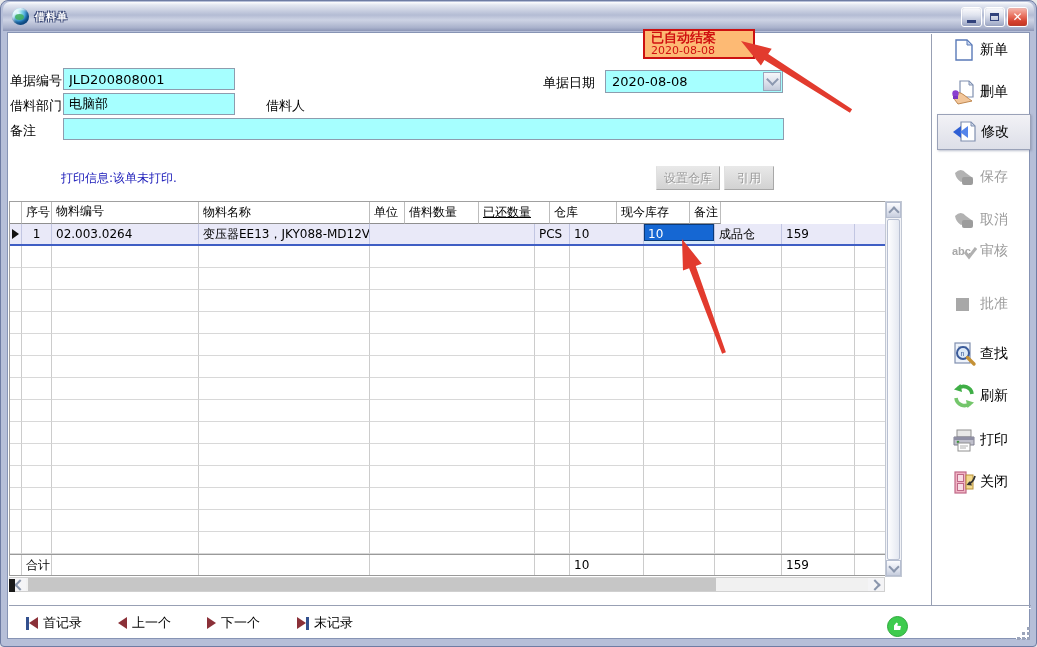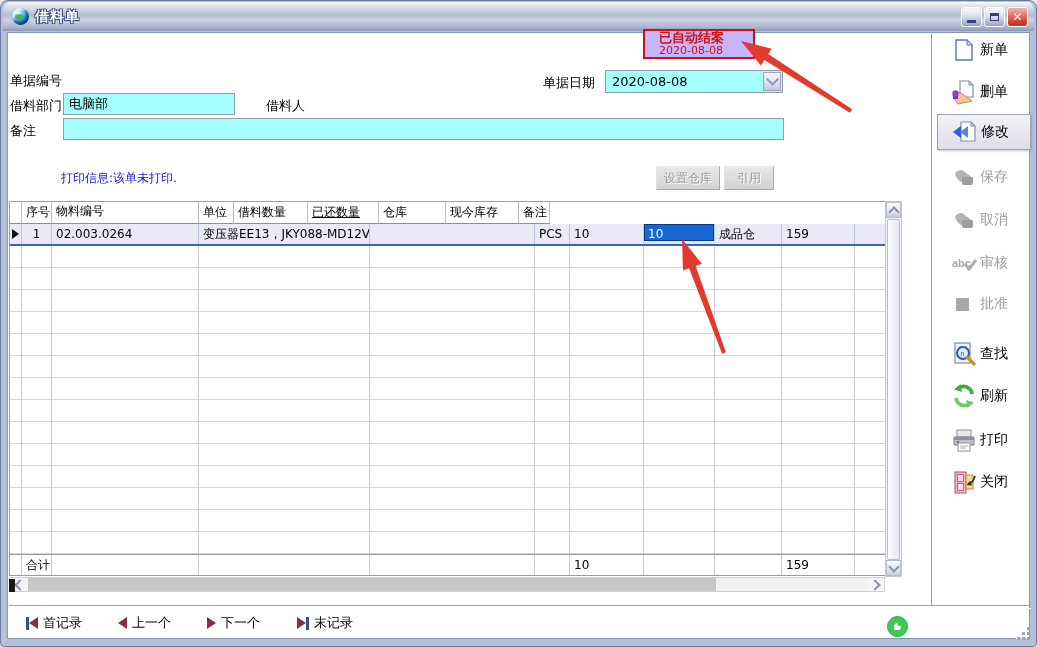--- a/index.html
+++ b/index.html
@@ -5,42 +5,42 @@
   html,body{margin:0;padding:0;background:#e8e8e8;}
   .stage{position:relative;width:1037px;height:647px;font-family:"DejaVu Sans","Liberation Sans",sans-serif;overflow:hidden;}
   .window{position:absolute;inset:0;background:#b6bfd8;border:1px solid #6e7ca3;border-radius:8px 8px 4px 4px;box-sizing:border-box;}
   .titlebar{position:absolute;left:2px;top:1px;right:2px;height:29px;border-radius:7px 7px 0 0;
     background:linear-gradient(180deg,#fdfdfe 0%,#e3e7f1 10%,#b4bcd4 45%,#cdd3e4 62%,#aab2cc 88%,#8c96b6 100%);
     display:flex;align-items:center;}
   .globe{width:17px;height:17px;border-radius:50%;margin-left:9px;
     background:radial-gradient(circle at 35% 30%,#eaffff 0%,#7fd4e8 25%,#2f8fd4 55%,#1a5fa8 80%,#134a86 100%);
     box-shadow:inset -2px -3px 3px rgba(0,40,80,.55), inset 2px 2px 2px rgba(255,255,255,.8);position:relative;}
   .globe::after{content:"";position:absolute;left:3px;top:6px;width:9px;height:6px;border-radius:50%;background:#3fae5a;opacity:.85;}
-  .title-text{margin-left:6px;font-size:14px;font-weight:bold;color:#fff;letter-spacing:1px;
+  .title-text{margin-left:6px;font-size:10px;font-weight:bold;color:#fff;letter-spacing:1px;
     text-shadow:1px 1px 0 #3c4a78,-1px 1px 0 #3c4a78,1px -1px 0 #3c4a78,-1px -1px 0 #3c4a78;}
   .win-btns{position:absolute;right:6px;top:5px;display:flex;gap:2px;}
   .win-btn{width:21px;height:20px;border-radius:3px;border:1px solid #fff;box-sizing:border-box;
     background:linear-gradient(180deg,#fbfbfd 0%,#dfe3ee 40%,#b7bfd6 75%,#9aa4c2 100%);
     display:flex;align-items:center;justify-content:center;box-shadow:inset 0 0 1px #8a96b4;}
   .win-btn.close{background:linear-gradient(180deg,#f6b8ae 0%,#e8705e 45%,#d4412e 75%,#c23520 100%);color:#fff;font-weight:bold;font-size:12px;}
   .glyph-min{width:9px;height:3px;background:#31427c;margin-top:9px;}
   .glyph-max{width:9px;height:8px;border:1px solid #31427c;border-top:3px solid #31427c;box-sizing:border-box;}
   .client{position:absolute;left:6px;top:31px;right:6px;bottom:7px;background:#fff;border:1px solid #8794b4;box-sizing:border-box;}
 
   .lbl{position:absolute;font-size:13px;color:#000;white-space:nowrap;}
   .field{position:absolute;background:#a6ffff;border:1px solid #8e9cae;box-sizing:border-box;font-size:13px;
     font-family:"DejaVu Sans","Liberation Sans",sans-serif;padding:0 5px;height:22px;color:#000;outline:none;}
   .combo{position:absolute;background:#a6ffff;border:1px solid #8e9cae;box-sizing:border-box;height:23px;}
   .combo .val{position:absolute;left:6px;top:3px;font-size:13px;}
   .combo-btn{position:absolute;right:1px;top:1px;width:18px;height:19px;border:1px solid #9aa6bc;box-sizing:border-box;
     background:linear-gradient(180deg,#f6f7fa 0%,#dde1ec 55%,#c3cada 100%);display:flex;align-items:center;justify-content:center;}
   .chev{width:7px;height:7px;border-right:2px solid #8c98b0;border-bottom:2px solid #8c98b0;transform:rotate(45deg);margin-top:-4px;}
 
-  .stamp{position:absolute;left:642px;top:28px;width:112px;height:30px;border:2px solid #cc1111;background:#c4b5fd;
-    box-sizing:border-box;text-align:left;padding:0 14px;overflow:hidden;}
+  .stamp{position:absolute;left:642px;top:28px;width:112px;height:30px;border:2px solid #cc1111;background:#fdba74;
+    box-sizing:border-box;text-align:left;padding:0 6px;overflow:hidden;}
   .stamp .l1{font-size:13px;font-weight:bold;color:#d01010;line-height:14px;}
   .stamp .l2{font-size:11px;color:#d01010;line-height:12px;letter-spacing:0px;}
 
   .printinfo{position:absolute;left:60px;top:169px;font-size:12px;color:#2020bb;}
   .tbtn{position:absolute;height:24px;background:linear-gradient(180deg,#e8e8e8,#d2d2d2);border:1px solid #a8a8a8;
     border-top-color:#e8e8e8;border-left-color:#e0e0e0;box-sizing:border-box;font-size:12px;color:#9a9a9a;
     display:flex;align-items:center;justify-content:center;text-shadow:1px 1px 0 #fff;}
 
   .grid{position:absolute;left:8px;top:200px;width:876px;border:1px solid #a0a0a0;border-bottom:none;box-sizing:content-box;background:#fff;}
   .g-row{display:flex;height:22px;box-sizing:border-box;}
@@ -109,20 +109,21 @@
   </div>
 
   <div class="client"></div>
 
   <div class="stamp">
     <div class="l1">已自动结案</div>
     <div class="l2">2020-08-08 14:43</div>
   </div>
 
   <div class="lbl" style="left:9px;top:71px;">单据编号</div>
+  <input class="field" style="left: 62px; top: 67px; width: 172px;" readonly="" value="JLD200808001">
   <div class="lbl" style="left:542px;top:73px;">单据日期</div>
   <div class="combo" style="left:604px;top:69px;width:178px;">
     <div class="val">2020-08-08</div>
     <div class="combo-btn">
           <div class="chev"></div>
         </div>
   </div>
   <div class="lbl" style="left:9px;top:96px;">借料部门</div>
   <input class="field" style="left: 62px; top: 92px; width: 172px;" readonly="" value="电脑部">
   <div class="lbl" style="left:265px;top:96px;">借料人</div>
@@ -131,20 +132,21 @@
 
   <div class="printinfo">打印信息:该单未打印.</div>
   <button class="tbtn" style="left:655px;top:165px;width:64px;">设置仓库</button>
   <button class="tbtn" style="left:723px;top:165px;width:50px;">引用</button>
 
   <div class="grid" id="grid">
         <div class="g-row g-head">
           <div class="g-cell " style="width: 12px; flex: 0 0 12px;"></div>
           <div class="g-cell " style="width: 30px; flex: 0 0 30px;">序号</div>
           <div class="g-cell " style="width: 147px; flex: 0 0 147px; font-family: Liberation Mono, monospace;">物料编号</div>
+          <div class="g-cell " style="width: 171px; flex: 0 0 171px;">物料名称</div>
           <div class="g-cell " style="width: 35px; flex: 0 0 35px;">单位</div>
           <div class="g-cell " style="width: 74px; flex: 0 0 74px;">借料数量</div>
           <div class="g-cell u" style="width: 71px; flex: 0 0 71px;">已还数量</div>
           <div class="g-cell " style="width: 67px; flex: 0 0 67px;">仓库</div>
           <div class="g-cell " style="width: 73px; flex: 0 0 73px;">现今库存</div>
           <div class="g-cell " style="width: 31px; flex: 0 0 31px;">备注</div>
         </div>
         <div class="g-row g-data">
           <div class="g-cell " style="width: 12px; flex: 0 0 12px; padding-left: 0px;"><span class="row-tri"></span></div>
           <div class="g-cell c-seq" style="width: 30px; flex: 0 0 30px;">1</div>
@@ -446,21 +448,21 @@
             </svg></span>
           <span>保存</span>
         </div>
         <div class="side-item disabled" style="top: 201px;">
           <span class="ic"><svg viewBox="0 0 26 26">
               <path d="M4,9 q6,-6 11,0 q4,3 7,5 l-12,4 q-5,-3 -6,-9 z" fill="#b2b2b2"></path>
               <rect x="11" y="13" width="11" height="8" rx="2" fill="#9c9c9c"></rect>
             </svg></span>
           <span>取消</span>
         </div>
-        <div class="side-item disabled" style="top: 244px;">
+        <div class="side-item disabled" style="top: 232px;">
           <span class="ic"><svg viewBox="0 0 26 26">
               <text x="1" y="17" font-size="11" font-weight="bold" fill="#a8a8a8" font-family="sans-serif">abc</text>
               <path d="M14,14 l4,5 7,-9" stroke="#b0b0b0" stroke-width="3" fill="none"></path>
             </svg></span>
           <span>审核</span>
         </div>
         <div class="side-item disabled" style="top: 285px;">
           <span class="ic"><svg viewBox="0 0 26 26">
               <rect x="5" y="7" width="13" height="13" fill="#a8a8a8"></rect>
             </svg></span>

